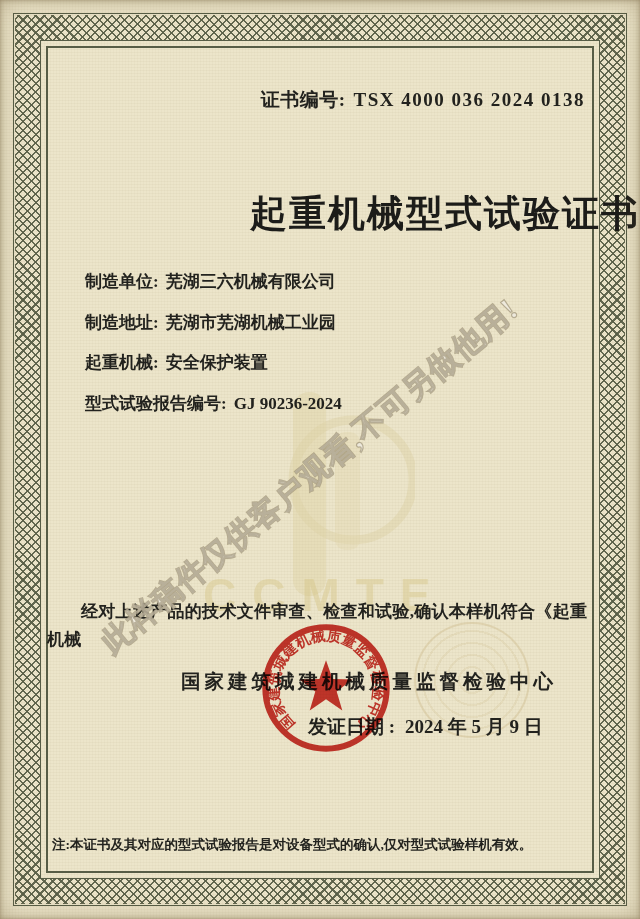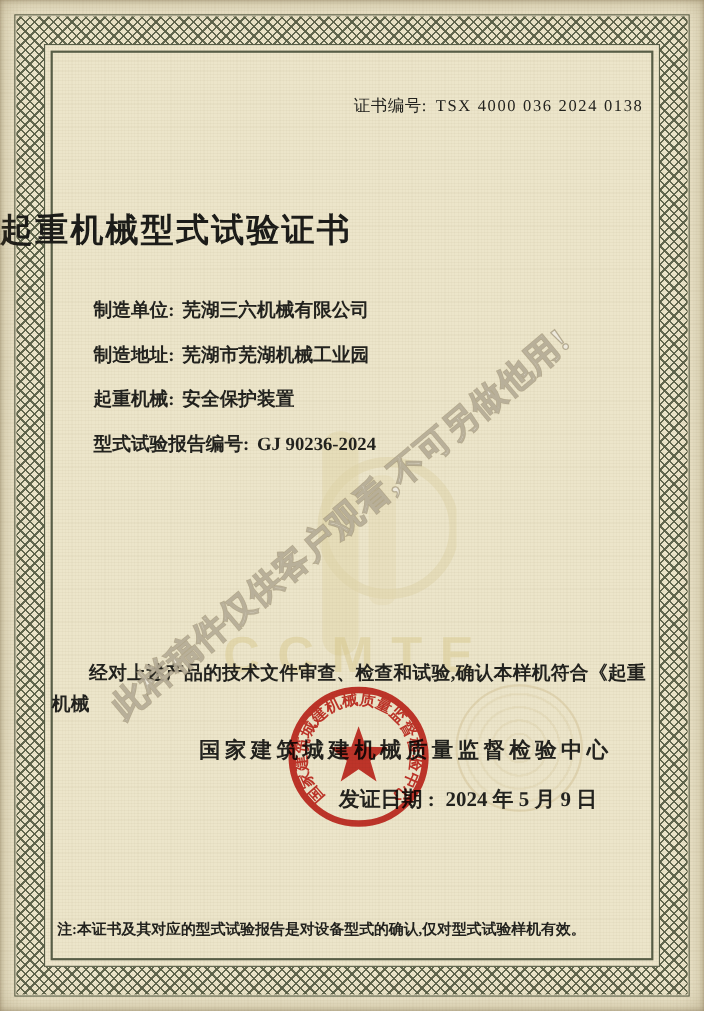--- a/index.html
+++ b/index.html
@@ -30,24 +30,24 @@
   .bg-emblem{position:absolute;left:275px;top:388px;z-index:2;opacity:0.5;}
   .bg-letters{position:absolute;left:203px;top:568px;z-index:2;
     font-family:"Liberation Sans","DejaVu Sans",sans-serif;
     font-size:46px;font-weight:bold;letter-spacing:16px;
     color:rgba(211,195,132,0.42);}
   .bg-embossed-seal{position:absolute;left:414px;top:622px;width:112px;height:112px;z-index:2;
     border-radius:50%;border:2px solid rgba(195,175,120,0.32);
     background:repeating-radial-gradient(circle, rgba(195,175,120,0.16) 0 2px, transparent 2px 12px);}
   
   .content{position:absolute;inset:0;z-index:4;}
-  .cert-no{position:absolute;top:87px;right:55px;font-size:15px;font-weight:normal;letter-spacing:0.5px;margin-left:20px;}
+  .cert-no{position:absolute;top:87px;right:55px;font-size:19px;font-weight:bold;letter-spacing:0.5px;margin-left:20px;}
   .cert-no .num{margin-left:8px;letter-spacing:1.5px;}
-  .title{position:absolute;top:189px;left:0;right:0;text-align:left;
-    font-size:30px;font-weight:bold;letter-spacing:2px;color:#1c1c19;}
+  .title{position:absolute;top:189px;left:0;right:0;text-align:right;
+    font-size:37px;font-weight:bold;letter-spacing:2px;color:#1c1c19;}
   .fields{position:absolute;top:270px;left:85px;right:46px;}
   .field-row{height:40.5px;font-size:17px;font-weight:bold;white-space:nowrap;}
   .field-label{margin-right:7px;}
   .statement{position:absolute;top:598px;left:47px;right:40px;
     font-size:17px;font-weight:bold;line-height:28px;letter-spacing:0.3px;}
   .statement .indent{text-indent:2em;}
   .issuer{position:absolute;left:181px;top:668px;font-size:19.5px;font-weight:bold;letter-spacing:4px;white-space:nowrap;}
   .issue-date{position:absolute;left:308px;top:714px;font-size:19px;font-weight:bold;white-space:nowrap;}
   .issue-date .val{margin-left:10px;}
   .footer-note{position:absolute;left:52px;right:40px;top:836px;

